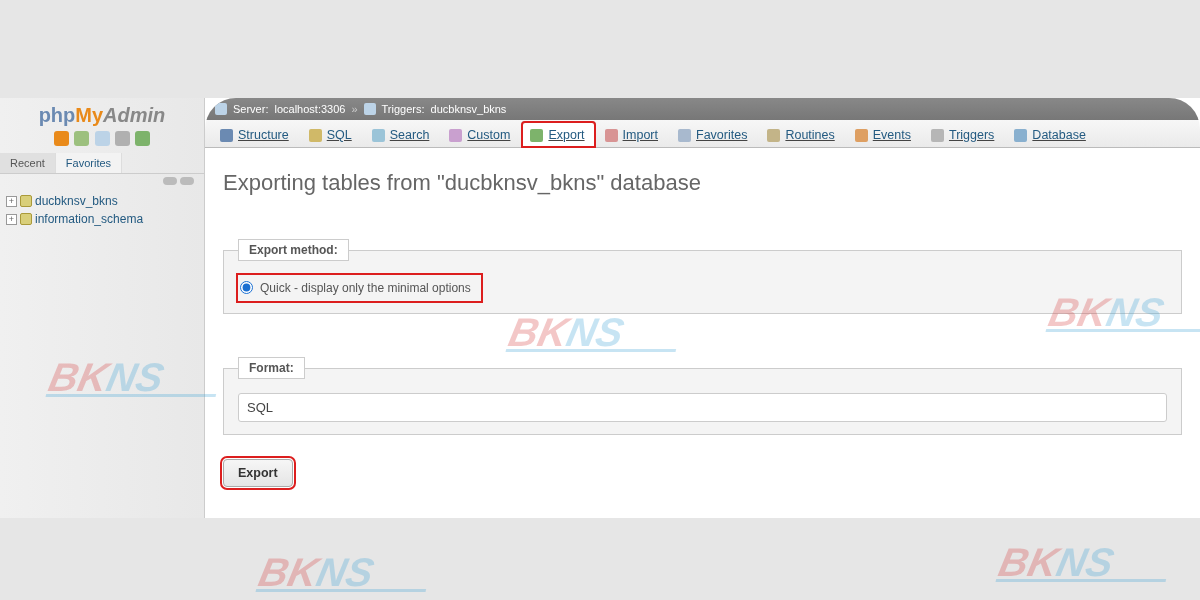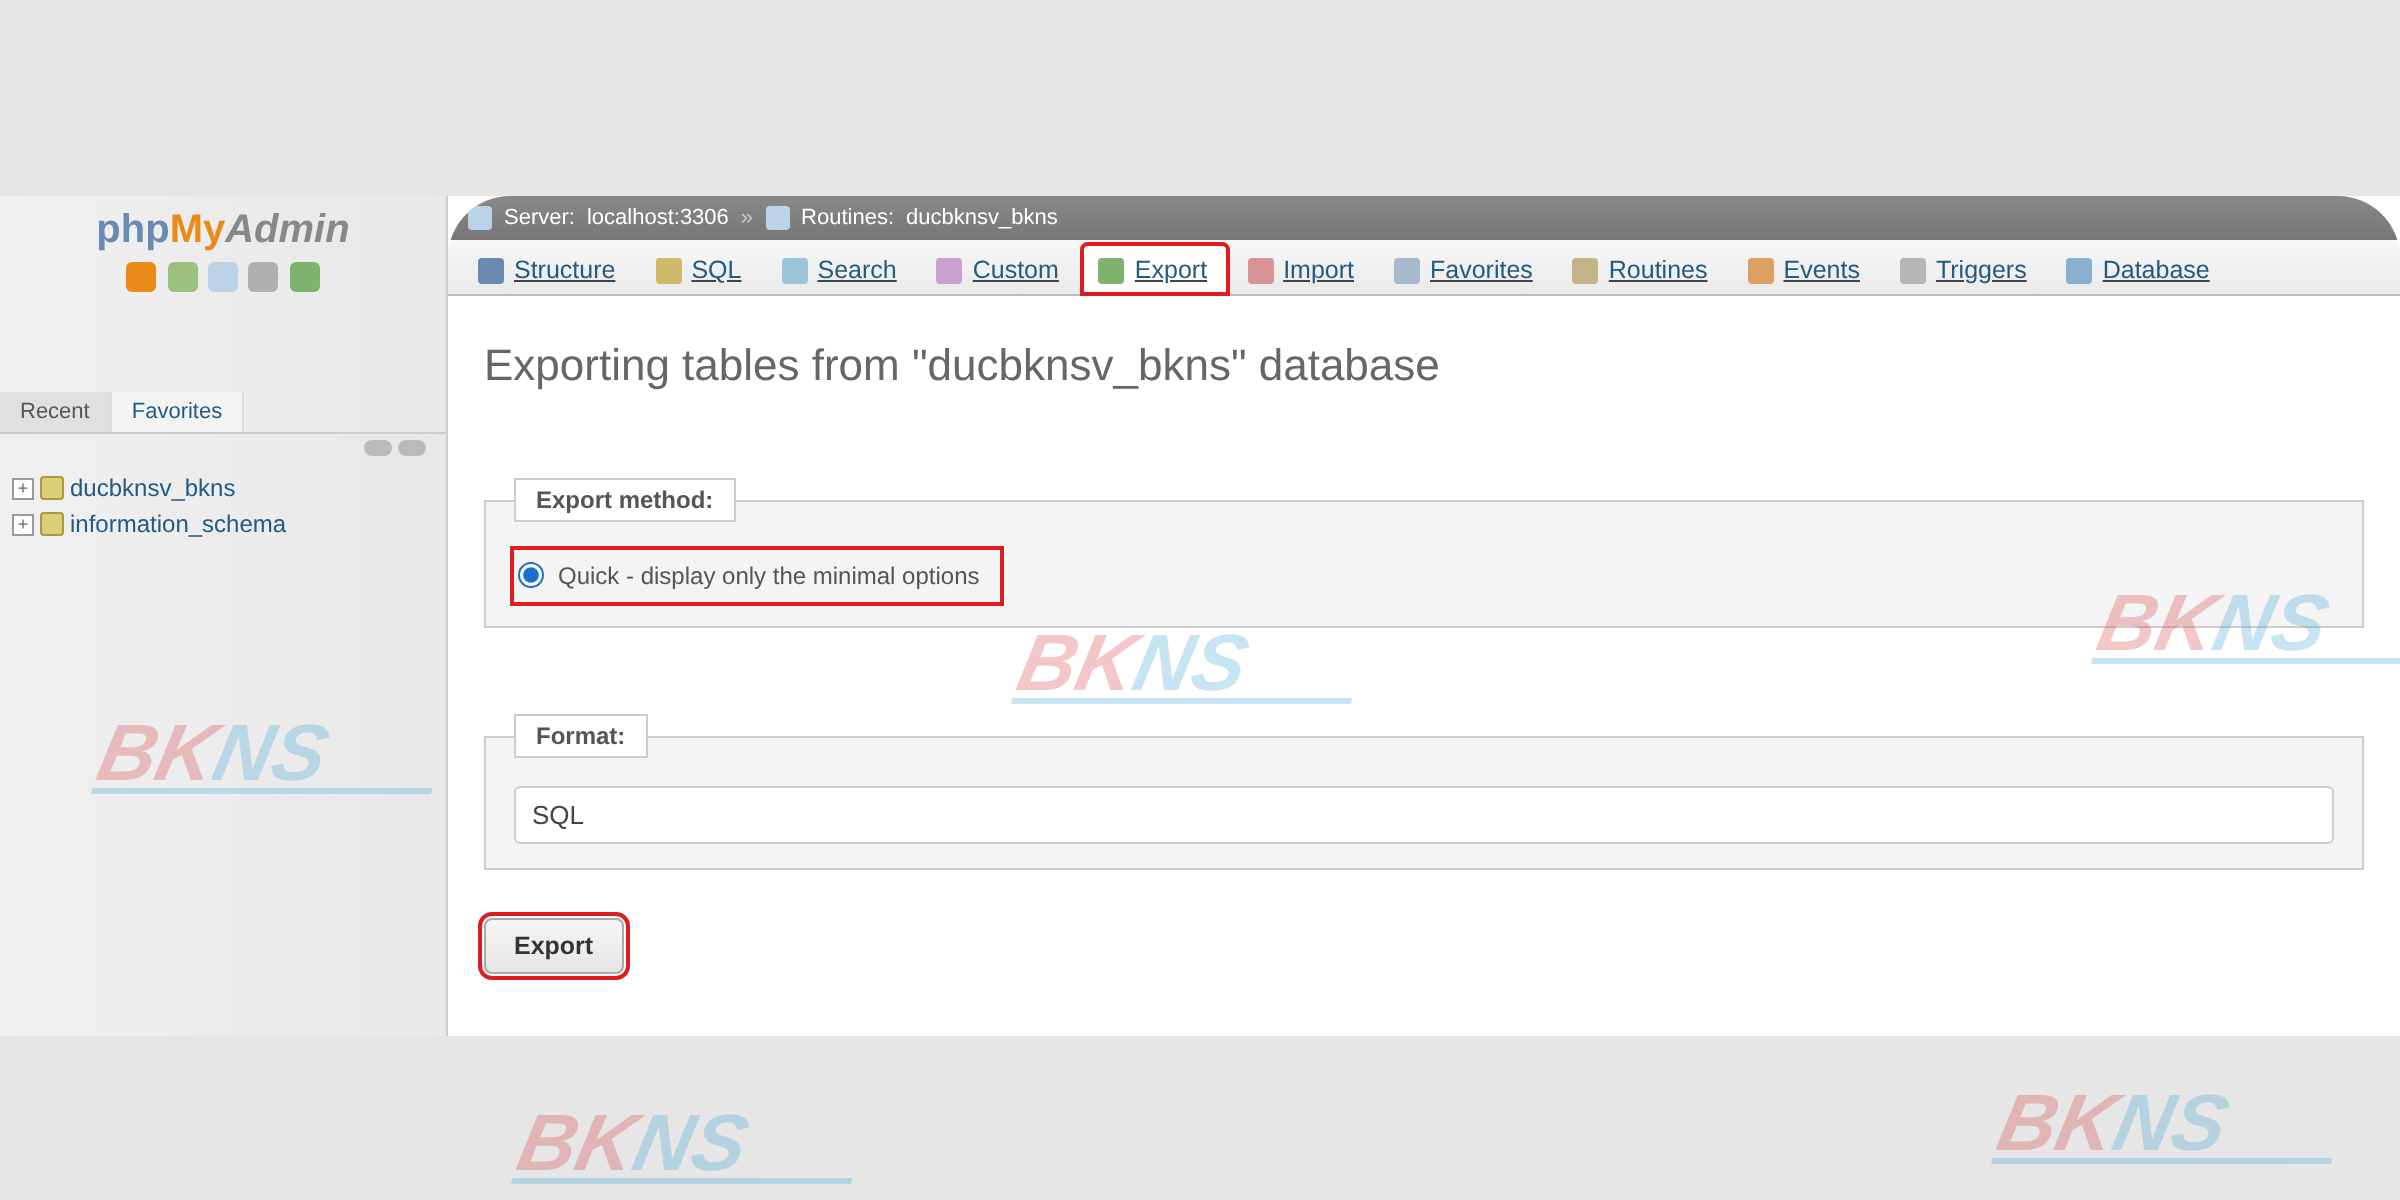--- a/index.html
+++ b/index.html
@@ -14,38 +14,38 @@
   .stage {
     position: absolute;
     left: 0; right: 0;
     top: 98px;
     height: 420px;
     display: flex;
     background: #fff;
   }
   
   .sidebar {
-    width: 224px;
+    width: 205px;
     background: linear-gradient(90deg,#f0f0f0,#e8e8e8);
     border-right: 1px solid #ccc;
     overflow: hidden;
   }
   .logo { text-align: center; padding: 6px 0 0 0; }
   .logo span { font-family: "Arial", sans-serif; font-size: 20px; font-weight: bold; }
   .logo .p1 { color:#6b8ab2; }
   .logo .p2 { color:#e98a1a; }
   .logo .p3 { color:#888; font-style: italic; }
   .toolbarrow { text-align:center; padding:4px 0; }
   .toolbarrow span { display:inline-block; width:15px;height:15px;margin:0 1px;border-radius:3px; }
   .ic-home{background:#e98a1a;}
   .ic-globe{background:#9cc07e;}
   .ic-doc{background:#bcd3e7;}
   .ic-gear{background:#b0b0b0;}
   .ic-reload{background:#7db36b;}
-  .sb-tabs { display:flex; border-bottom:1px solid #ccc;margin-top:43px;}
+  .sb-tabs { display:flex; border-bottom:1px solid #ccc;}
   .sb-tab { padding:4px 10px; font-size:11px; color:#235a81; background:#f3f3f3; border-right:1px solid #ddd; cursor:pointer;}
   .sb-tab.active{ background:#e0e0e0; color:#555;}
   .sb-icrow{ display:flex; justify-content:flex-end; padding:3px 10px;}
   .sb-icrow span{ width:14px;height:8px;border-radius:4px;background:#bbb;margin-left:3px;}
   .tree{ padding:4px 6px; font-size:12px;}
   .tree-item{ display:flex; align-items:center; gap:3px; line-height:18px; cursor:pointer;}
   .tree-plus{ width:11px;height:11px;border:1px solid #999;background:#fff;font-size:9px;line-height:9px;text-align:center;color:#666;}
   .tree-db{ width:12px;height:12px;border-radius:2px;background:#d9cf7a;border:1px solid #aa9a3a;}
   .tree-item a{ color:#235a81; text-decoration:none;}
 
@@ -161,21 +161,21 @@
     </div>
   </div>
 
   <div class="main">
     <div class="breadcrumb">
       <span class="bc-icn"></span>
       <span>Server:</span>
       <span>localhost:3306</span>
       <span class="bc-sep">»</span>
       <span class="bc-icn"></span>
-      <span>Routines:</span>
+      <span>Triggers:</span>
       <span>ducbknsv_bkns</span>
     </div>
 
     <div class="topnav">
       <div class="tab">
           <span class="ti ti-struct"></span>
           <span>Structure</span>
         </div>
       <div class="tab">
           <span class="ti ti-sql"></span>

